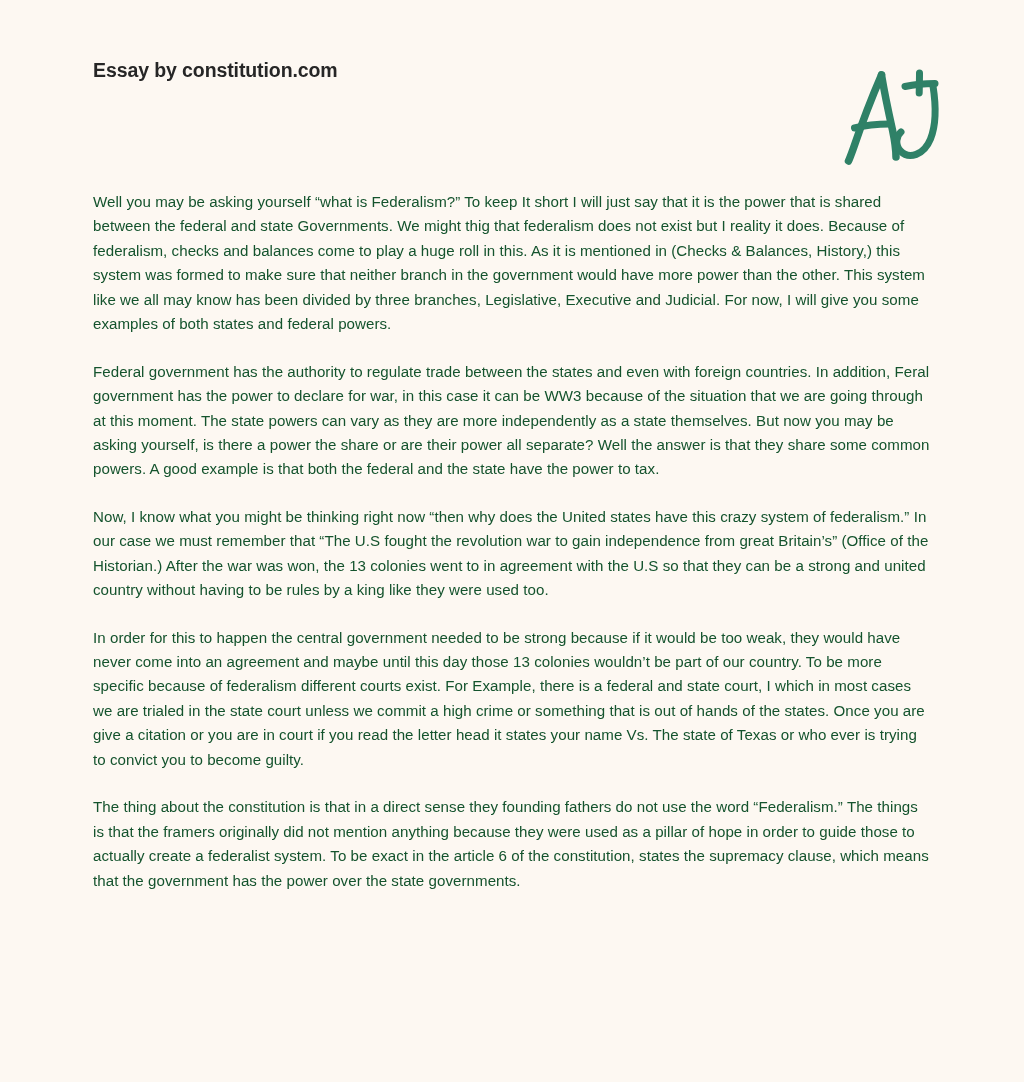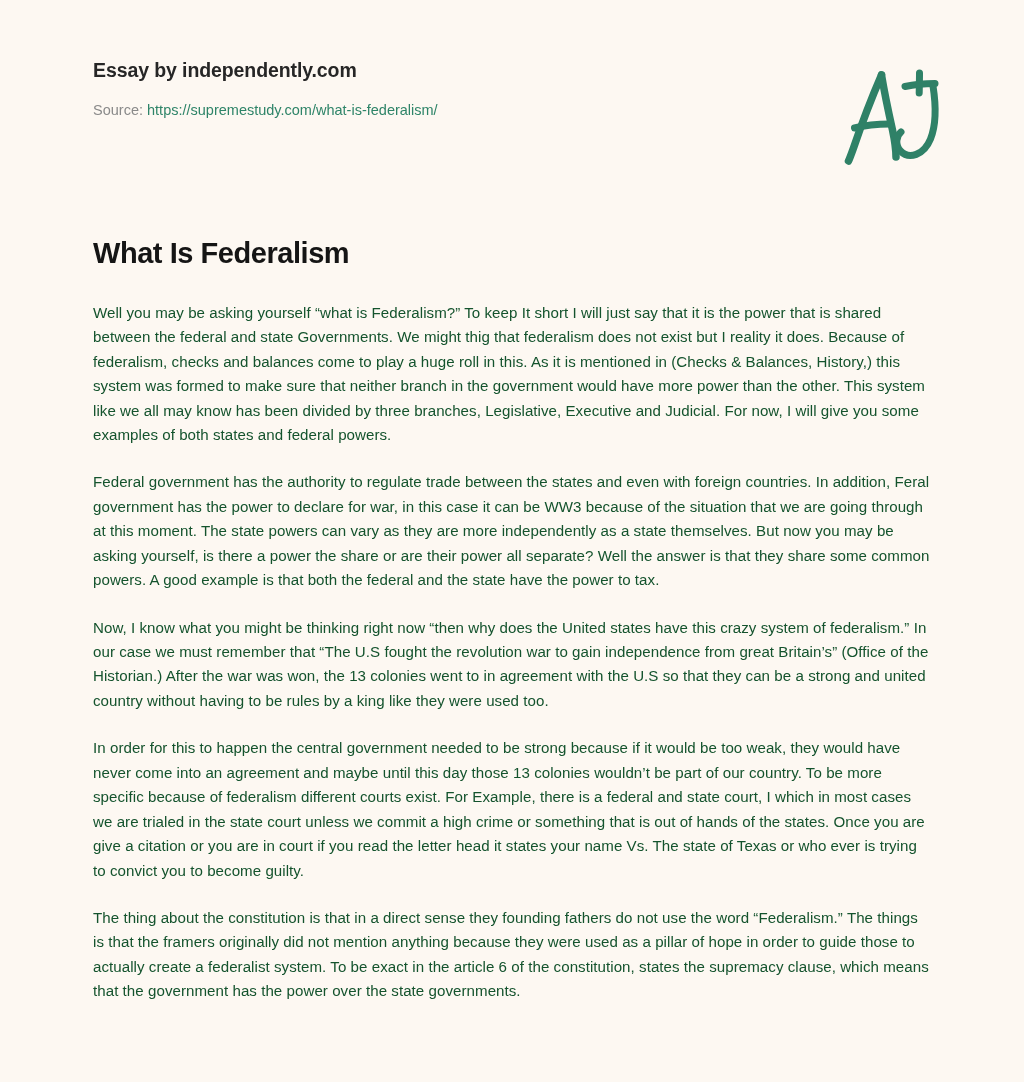--- a/index.html
+++ b/index.html
@@ -100,26 +100,22 @@
   .body-copy p:last-child {
     margin-bottom: 0;
   }
 </style>
 </head>
 <body>
 
 <div class="page">
 
   <div class="header">
-    <div class="byline">Essay by independently.com</div>
+    <div class="byline">Essay by constitution.com</div>
 
-    <div class="source-line">
-      <span class="source-label">Source:</span>
-      <a class="source-link" href="#">https://supremestudy.com/what-is-federalism/</a>
-    </div>
 
     <div class="logo">
       <svg viewBox="0 0 112 108" xmlns="http://www.w3.org/2000/svg">
         <g fill="none" stroke="#2f8167" stroke-linecap="round" stroke-linejoin="round">
 
           <path d="M47.5 13 C41 28, 30 55, 19.5 86 C17 93, 15.5 97, 14.5 99" stroke-width="7.5"></path>
 
           <path d="M47.5 13 C50 28, 54.5 50, 58.5 68 C61 80, 62 88, 62 95" stroke-width="7.5"></path>
 
           <path d="M20.5 66 C30 63.5, 43 62, 56 62" stroke-width="7"></path>
@@ -128,21 +124,20 @@
 
           <path d="M71 24.5 C80 22.5, 91 21.5, 101 21.5" stroke-width="7"></path>
 
           <path d="M99 24 C102 43, 102.5 62, 96.5 77 C90 93, 75 98, 66.5 89 C61 83, 62 74, 67 70" stroke-width="7"></path>
         </g>
       </svg>
     </div>
   </div>
 
   <div class="article">
-    <h1 class="essay-title">What Is Federalism</h1>
 
     <div class="body-copy">
       <p>Well you may be asking yourself “what is Federalism?” To keep It short I will just say that it is the power that is shared between the federal and state Governments. We might thig that federalism does not exist but I reality it does. Because of federalism, checks and balances come to play a huge roll in this. As it is mentioned in (Checks &amp; Balances, History,) this system was formed to make sure that neither branch in the government would have more power than the other. This system like we all may know has been divided by three branches, Legislative, Executive and Judicial. For now, I will give you some examples of both states and federal powers.</p>
       <p>Federal government has the authority to regulate trade between the states and even with foreign countries. In addition, Feral government has the power to declare for war, in this case it can be WW3 because of the situation that we are going through at this moment. The state powers can vary as they are more independently as a state themselves. But now you may be asking yourself, is there a power the share or are their power all separate? Well the answer is that they share some common powers. A good example is that both the federal and the state have the power to tax.</p>
       <p>Now, I know what you might be thinking right now “then why does the United states have this crazy system of federalism.” In our case we must remember that “The U.S fought the revolution war to gain independence from great Britain’s” (Office of the Historian.) After the war was won, the 13 colonies went to in agreement with the U.S so that they can be a strong and united country without having to be rules by a king like they were used too.</p>
       <p>In order for this to happen the central government needed to be strong because if it would be too weak, they would have never come into an agreement and maybe until this day those 13 colonies wouldn’t be part of our country. To be more specific because of federalism different courts exist. For Example, there is a federal and state court, I which in most cases we are trialed in the state court unless we commit a high crime or something that is out of hands of the states. Once you are give a citation or you are in court if you read the letter head it states your name Vs. The state of Texas or who ever is trying to convict you to become guilty.</p>
       <p>The thing about the constitution is that in a direct sense they founding fathers do not use the word “Federalism.” The things is that the framers originally did not mention anything because they were used as a pillar of hope in order to guide those to actually create a federalist system. To be exact in the article 6 of the constitution, states the supremacy clause, which means that the government has the power over the state governments.</p>
     </div>
   </div>
 

